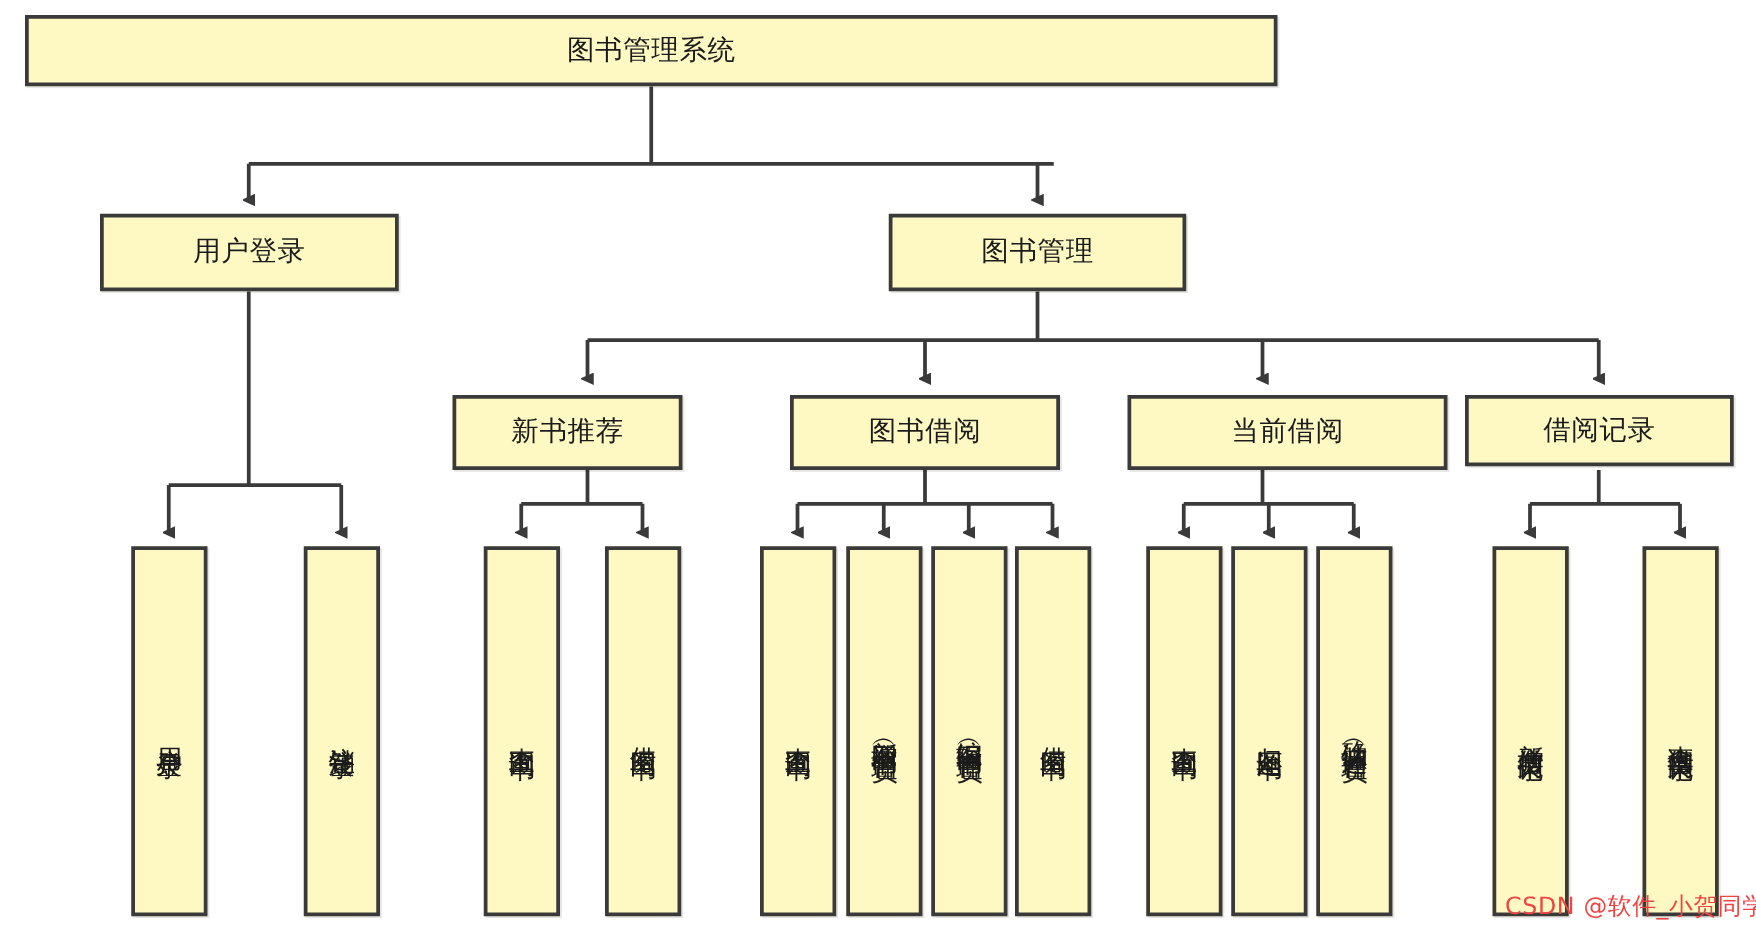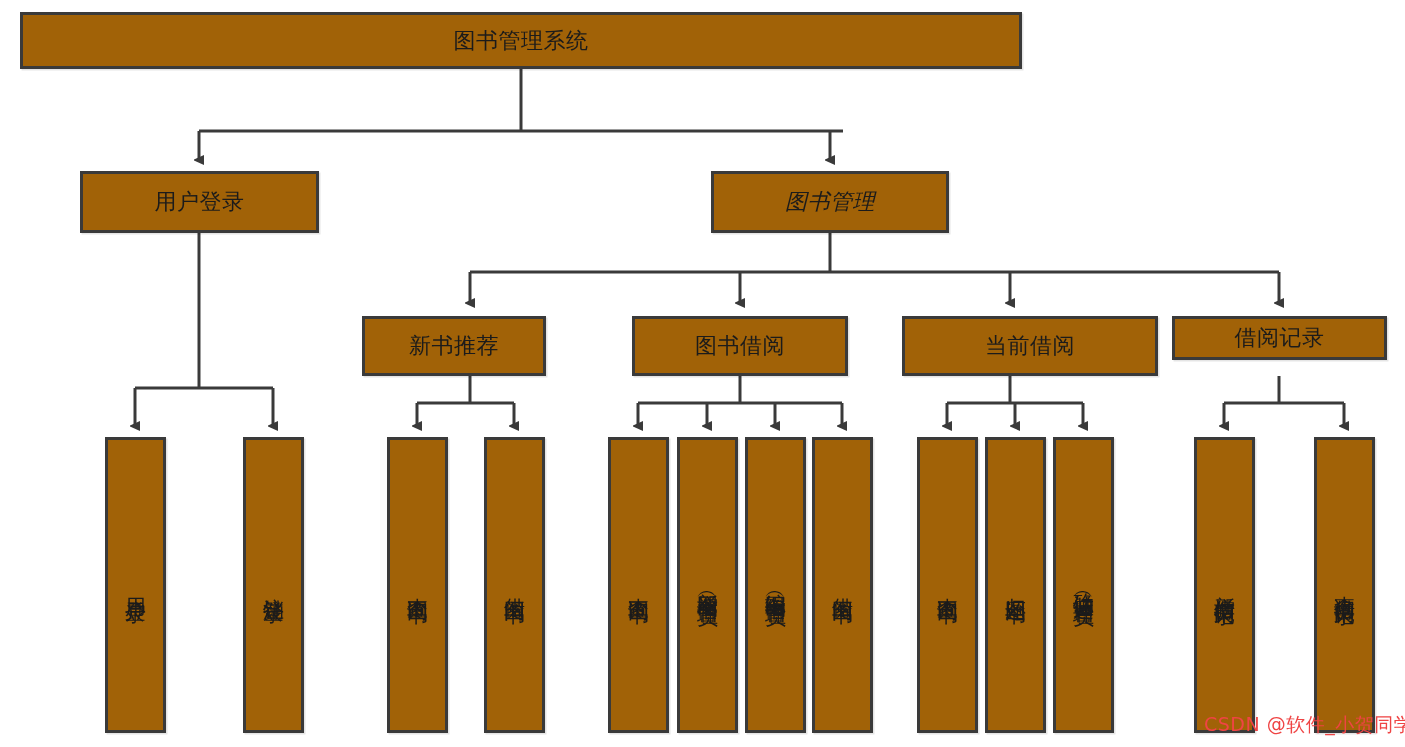--- a/index.html
+++ b/index.html
@@ -17,21 +17,21 @@
   #diagram-root {
     position: absolute;
     left: 0;
     top: 0;
     width: 1405px;
     height: 747px;
   }
   .node-box {
     position: absolute;
     box-sizing: border-box;
-    background: #a16207;
+    background: #fef9c3;
     border: 3px solid #3a3a3a;
     box-shadow: 1.5px 1.5px 0 rgba(0,0,0,0.10);
     display: flex;
     align-items: center;
     justify-content: center;
   }
   .node-label {
     color: #1b1b1b;
     font-size: 22px;
     line-height: 1.06;
@@ -121,34 +121,34 @@
     </g>
   </svg>
 
   <div class="node-box" style="left:20px; top:12px; width:1002px; height:57px;">
     <span class="node-label">图书管理系统</span>
   </div>
 
   <div class="node-box" style="left:80px; top:171px; width:239px; height:62px;">
     <span class="node-label">用户登录</span>
   </div>
-  <div class="node-box" style="left:711px; top:171px; width:238px; height:62px;font-style:italic;">
+  <div class="node-box" style="left:711px; top:171px; width:238px; height:62px;">
     <span class="node-label">图书管理</span>
   </div>
 
   <div class="node-box" style="left:362px; top:316px; width:184px; height:60px;">
     <span class="node-label">新书推荐</span>
   </div>
   <div class="node-box" style="left:632px; top:316px; width:216px; height:60px;">
     <span class="node-label">图书借阅</span>
   </div>
   <div class="node-box" style="left:902px; top:316px; width:256px; height:60px;">
     <span class="node-label">当前借阅</span>
   </div>
-  <div class="node-box" style="left:1172px; top:316px; width:215px; height:44px;">
+  <div class="node-box" style="left:1172px; top:316px; width:215px; height:57px;">
     <span class="node-label">借阅记录</span>
   </div>
 
   <div class="node-box vertical" style="left:105px; top:437px; width:61px; height:296px;">
     <span class="node-label">用户登录</span>
   </div>
   <div class="node-box vertical" style="left:243px; top:437px; width:61px; height:296px;">
     <span class="node-label">注销登录</span>
   </div>
 

